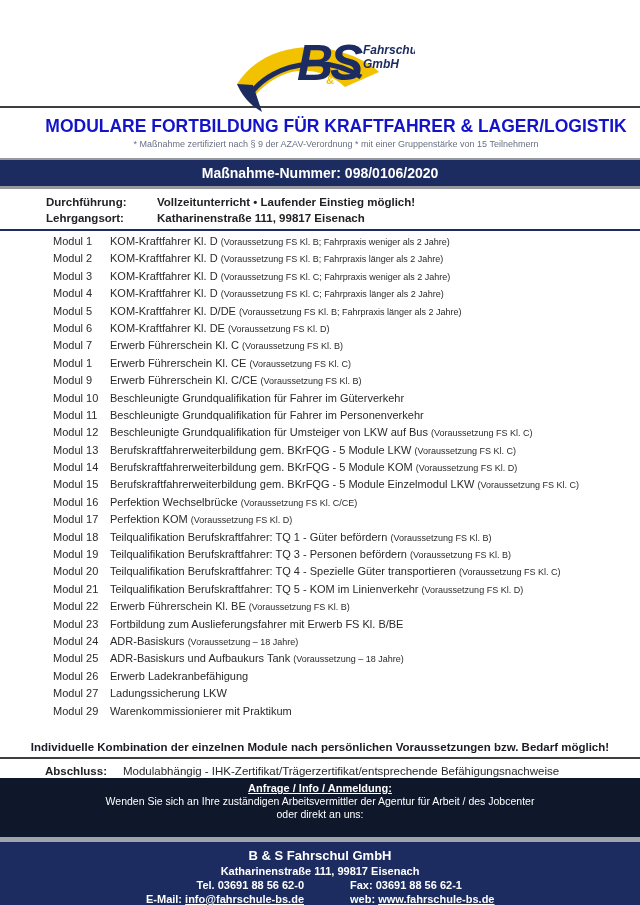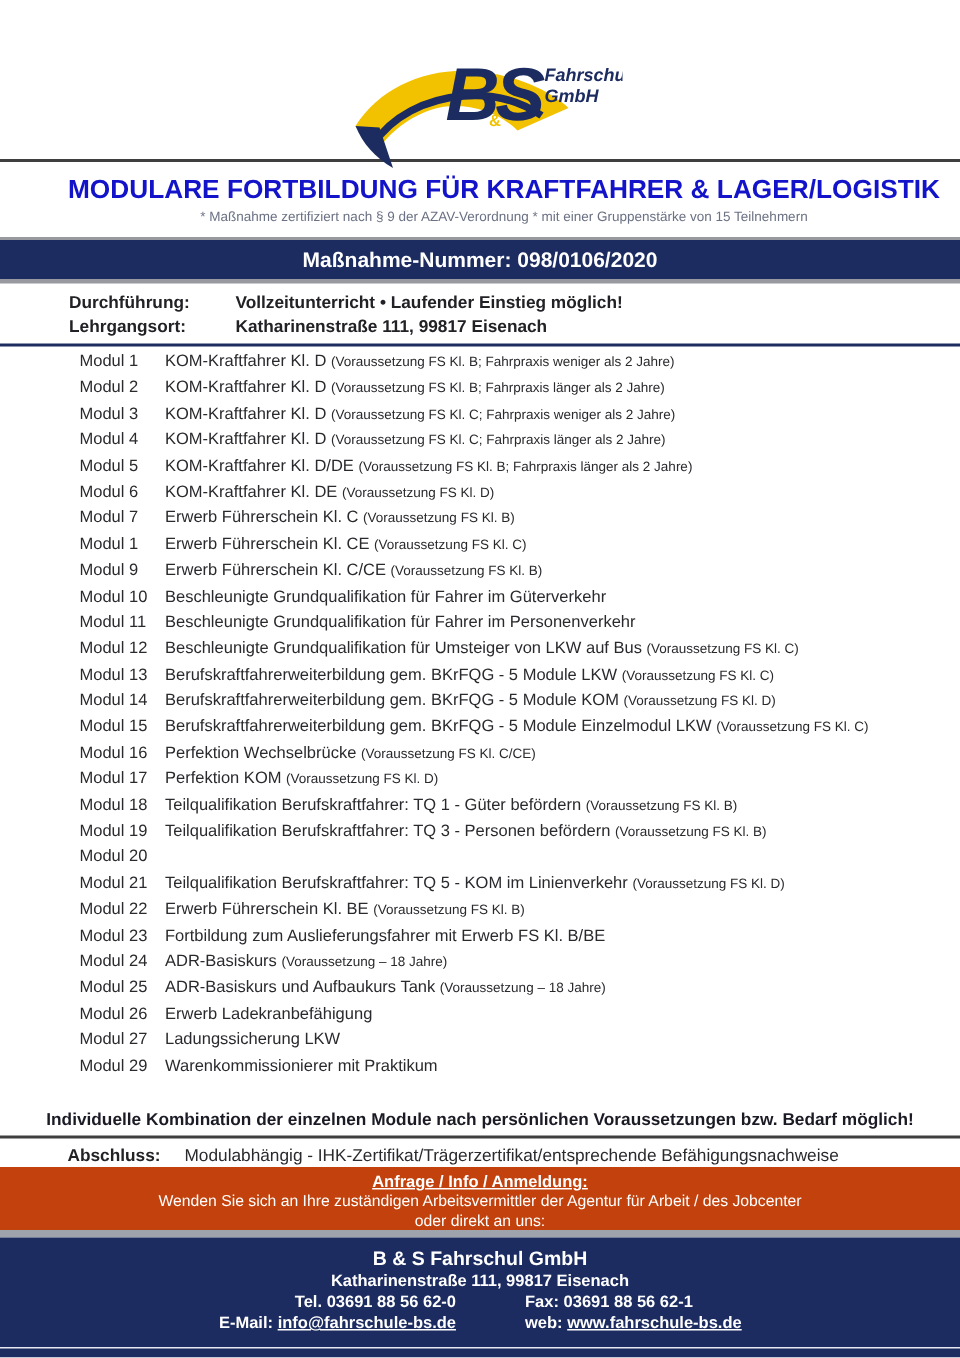--- a/index.html
+++ b/index.html
@@ -42,21 +42,21 @@
   .combination {
     height:16px; line-height:16px; text-align:center;
     font-size:11.5px; font-weight:bold; color:#1b1b26;
   }
   .rule-dark2 { height:2px; background:#3f3f3f; margin-top:2px; }
   .abschluss { height:19px; padding:5px 0 0 45px; font-size:11.5px; line-height:14px; }
   .abschluss .a-label { display:inline-block; width:78px; font-weight:bold; color:#222226; }
   .abschluss .a-value { color:#2a2a2e; }
   
   .contact-banner {
-    height:42px; background:#c2410c; color:#ffffff; text-align:center; padding-top:3px;
+    height:59px; background:#0f172a; color:#ffffff; text-align:center; padding-top:3px;
   }
   .cb-heading { font-size:11px; font-weight:bold; text-decoration:underline; line-height:14px; }
   .cb-line { font-size:10.5px; line-height:13px; }
   .gray-divider { height:5px; background:#9fa3ab; }
   
   .footer {
     height:80px; background:#1c2c60; color:#ffffff;
     display:flex; flex-direction:column; padding-top:4px;
   }
   .f-company { text-align:center; font-size:13px; font-weight:bold; line-height:19px; }
@@ -201,20 +201,21 @@
     <span class="m-desc"><span class="m-title">Teilqualifikation Berufskraftfahrer: TQ 1 - Güter befördern </span><span class="m-note">(Voraussetzung FS Kl. B)</span></span>
   </div>
 
   <div class="module-row">
     <span class="m-label">Modul 19</span>
     <span class="m-desc"><span class="m-title">Teilqualifikation Berufskraftfahrer: TQ 3 - Personen befördern </span><span class="m-note">(Voraussetzung FS Kl. B)</span></span>
   </div>
 
   <div class="module-row">
     <span class="m-label">Modul 20</span>
+    <span class="m-desc"><span class="m-title">Teilqualifikation Berufskraftfahrer: TQ 4 - Spezielle Güter transportieren </span><span class="m-note">(Voraussetzung FS Kl. C)</span></span>
   </div>
 
   <div class="module-row">
     <span class="m-label">Modul 21</span>
     <span class="m-desc"><span class="m-title">Teilqualifikation Berufskraftfahrer: TQ 5 - KOM im Linienverkehr </span><span class="m-note">(Voraussetzung FS Kl. D)</span></span>
   </div>
 
   <div class="module-row">
     <span class="m-label">Modul 22</span>
     <span class="m-desc"><span class="m-title">Erwerb Führerschein Kl. BE </span><span class="m-note">(Voraussetzung FS Kl. B)</span></span>

